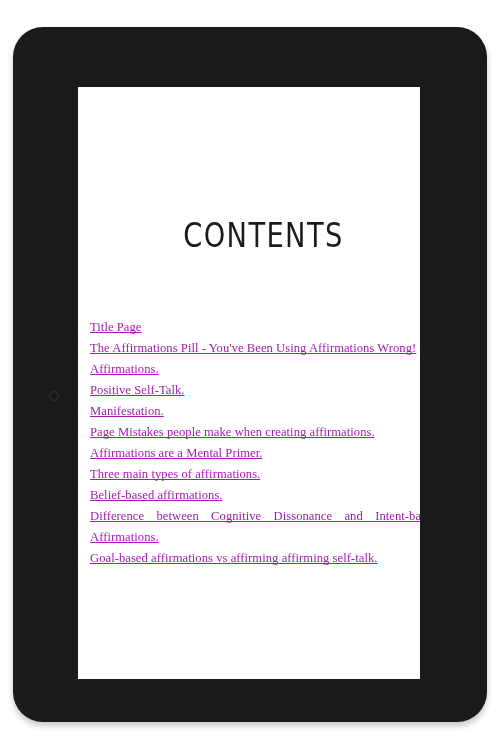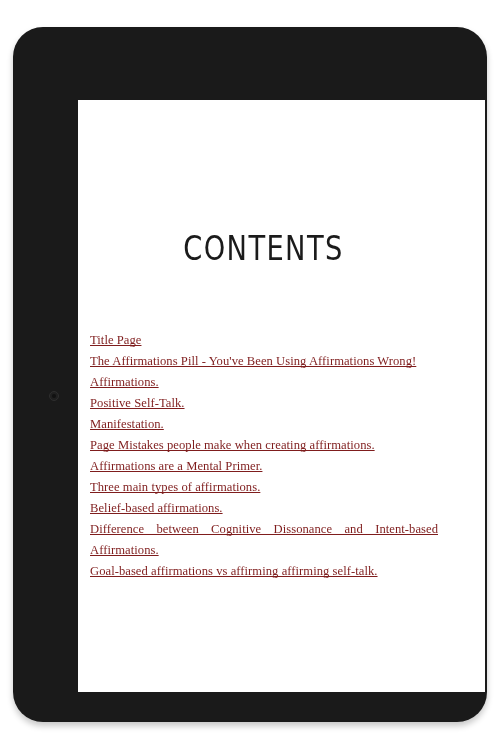--- a/index.html
+++ b/index.html
@@ -54,22 +54,22 @@
     width: 4px;
     height: 4px;
     border-radius: 50%;
     background: #111111;
   }
 
   
   .page {
     position: absolute;
     left: 65px;
-    top: 73px;
-    width: 407px;
+    top: 60px;
+    width: 342px;
     height: 592px;
     background: #ffffff;
     overflow: hidden;
     text-decoration: underline;
   }
 
   .page-title {
     position: absolute;
     left: 0;
     top: 132px;
@@ -95,21 +95,21 @@
     padding: 0;
   }
 
   .toc li {
     margin: 0;
     padding: 0;
   }
 
   .toc-link {
     display: block;
-    color: #7f1d1d;
+    color: #a21caf;
     text-decoration: underline;
     text-decoration-skip-ink: none;
     font-family: "Liberation Serif", serif;
     font-size: 12.6px;
     line-height: 21px;
     letter-spacing: 0.05px;
     cursor: pointer;
   }
 
   

